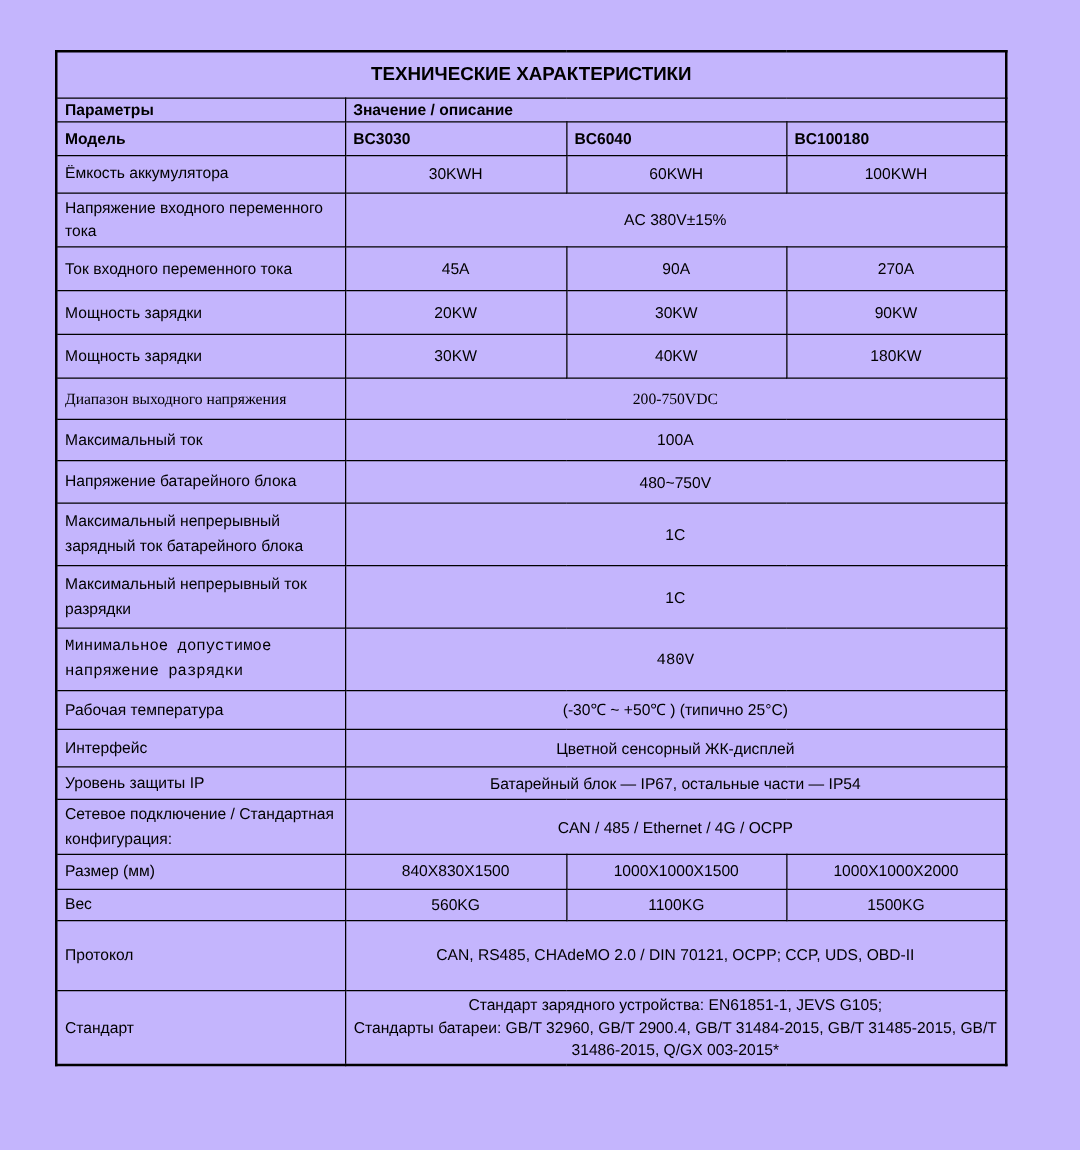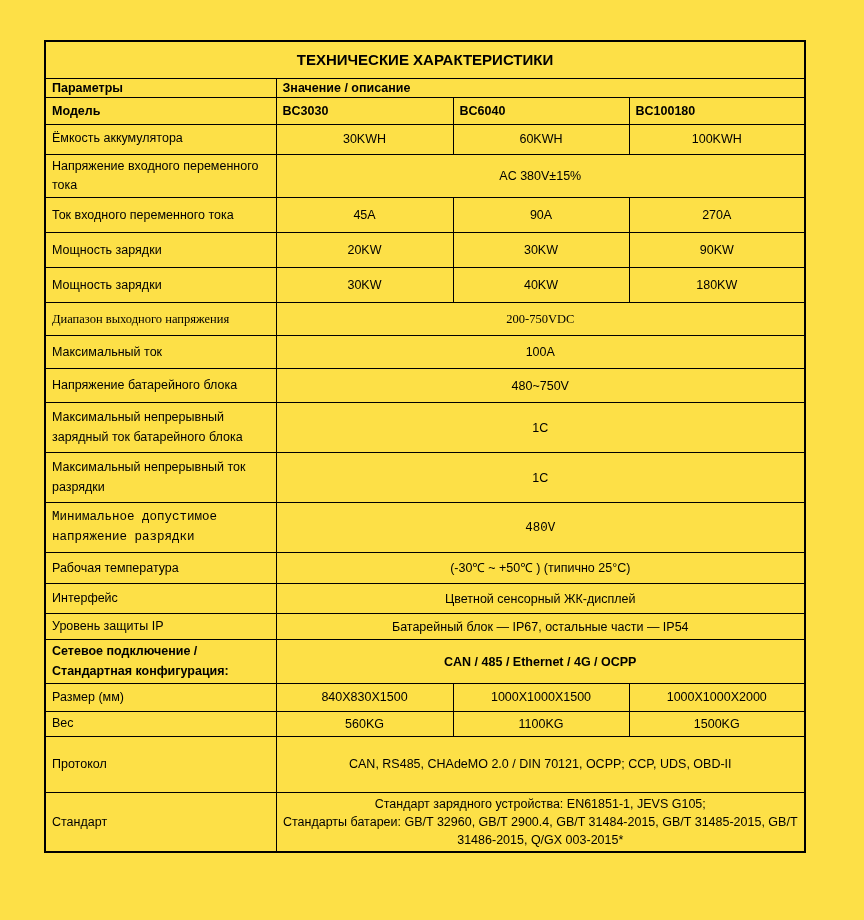--- a/index.html
+++ b/index.html
@@ -5,21 +5,21 @@
   html, body {
     margin: 0;
     padding: 0;
     background: #ffffff;
     font-family: "Liberation Sans", sans-serif;
     color: #000000;
   }
   .page {
     width: 864px;
     height: 920px;
-    background: #fde047;
+    background: #c4b5fd;
     box-sizing: border-box;
     padding: 40px 0 0 44px;
   }
   table.spec-table {
     width: 760px;
     border-collapse: collapse;
     table-layout: fixed;
     border: 2px solid #000000;
     font-size: 12.5px;
     color: #000000;
@@ -62,21 +62,21 @@
   #spec-body tr:nth-child(5)  { height: 35px; }
   #spec-body tr:nth-child(6)  { height: 33px; font-family: Liberation Serif, serif; }
   #spec-body tr:nth-child(7)  { height: 33px; }
   #spec-body tr:nth-child(8)  { height: 34px; padding-left: 44px; }
   #spec-body tr:nth-child(9)  { height: 50px; }
   #spec-body tr:nth-child(10) { height: 50px; }
   #spec-body tr:nth-child(11) { height: 50px; font-family: Liberation Mono, monospace; }
   #spec-body tr:nth-child(12) { height: 31px; margin-top: 19px; }
   #spec-body tr:nth-child(13) { height: 30px; }
   #spec-body tr:nth-child(14) { height: 26px; }
-  #spec-body tr:nth-child(15) { height: 40px; font-weight: bold; }
+  #spec-body tr:nth-child(15) { height: 40px; }
   #spec-body tr:nth-child(16) { height: 28px; }
   #spec-body tr:nth-child(17) { height: 25px; padding-left: 18px; }
   #spec-body tr:nth-child(18) { height: 56px; }
   #spec-body tr:nth-child(19) { height: 56px; }
 </style>
 </head>
 <body>
 
 <div class="page">
   <table class="spec-table">

